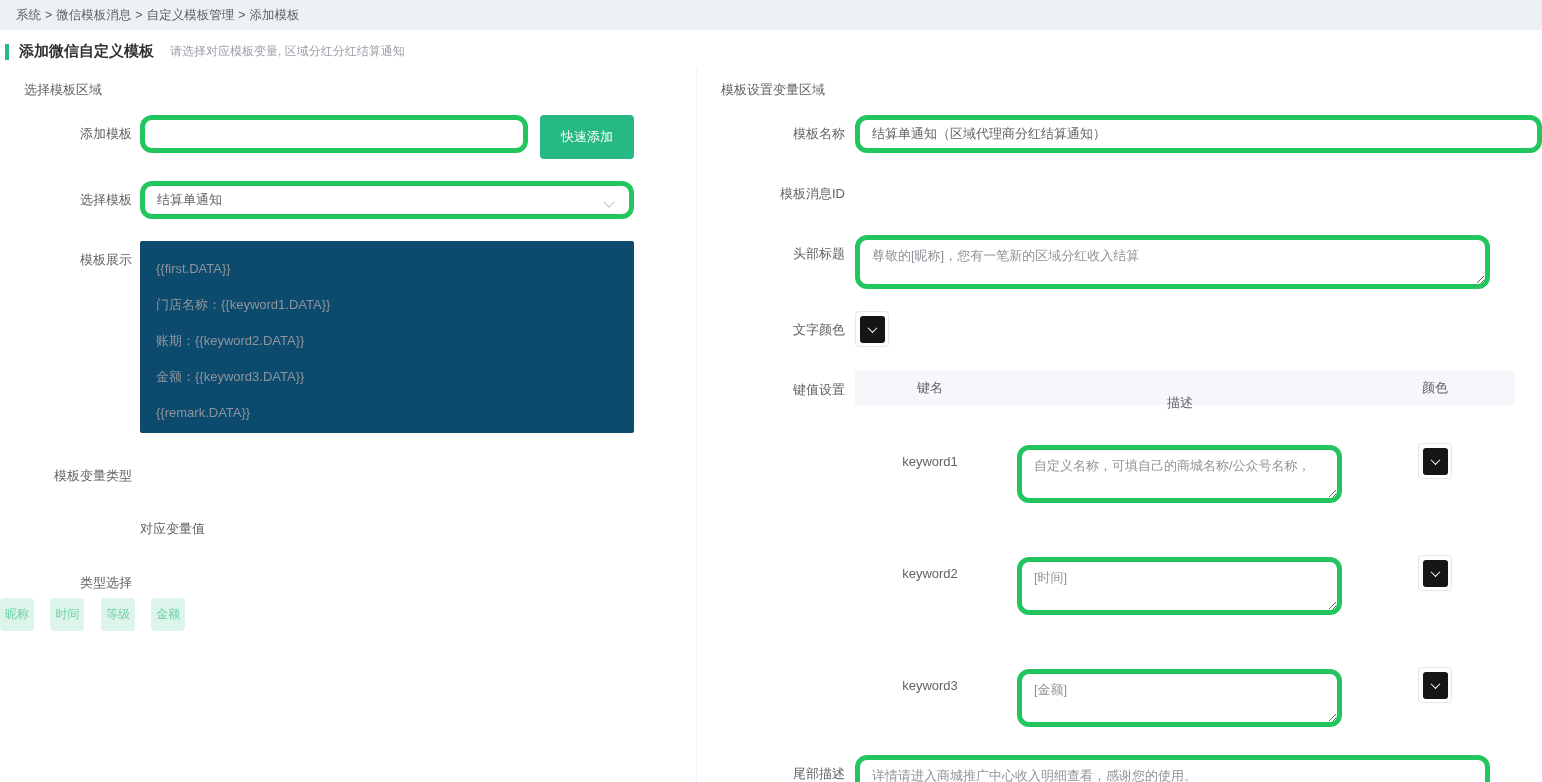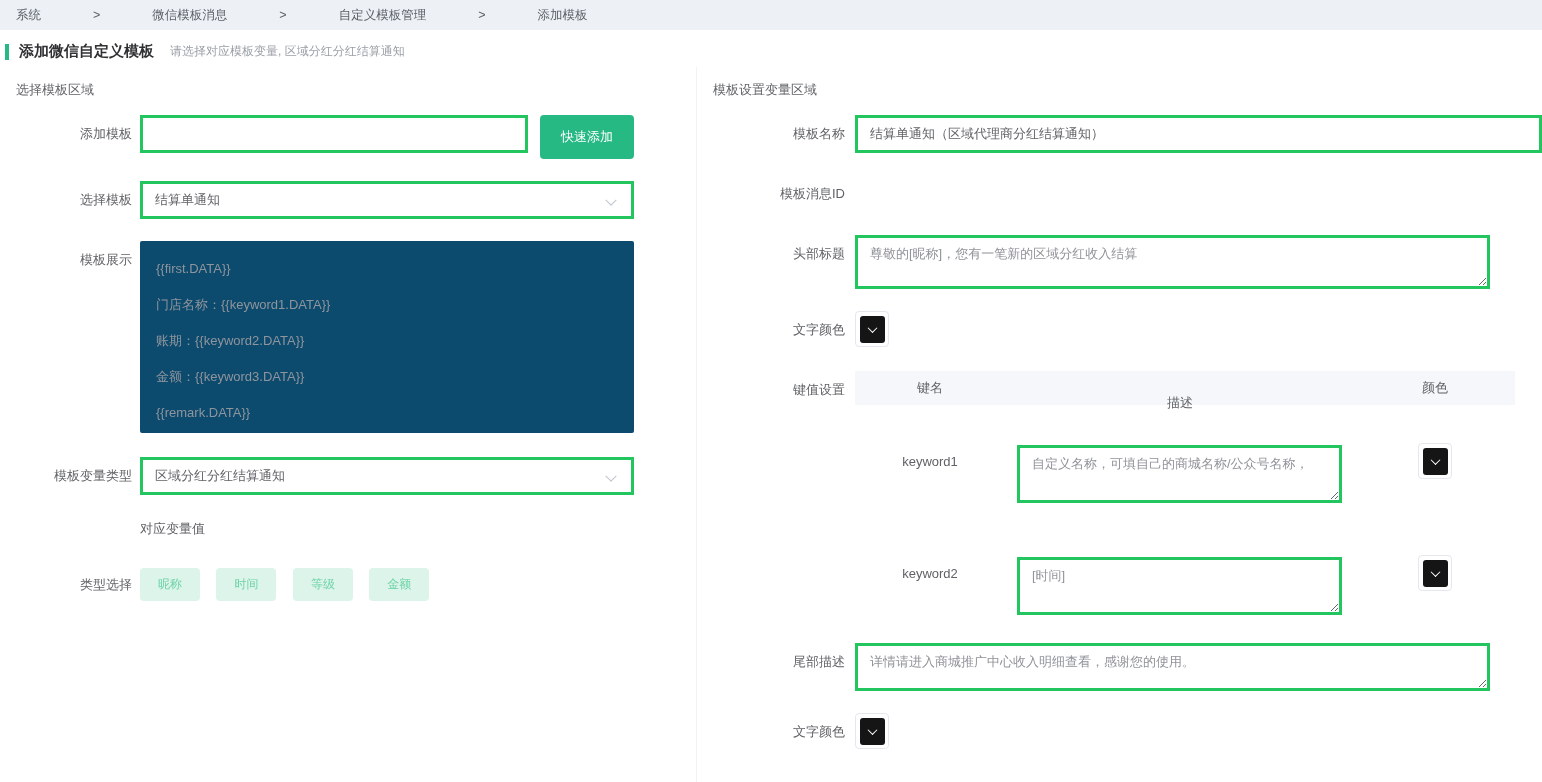--- a/index.html
+++ b/index.html
@@ -1,38 +1,38 @@
 <!DOCTYPE html>
 <html><head>
 <meta charset="utf-8">
 <style>
   * { margin:0; padding:0; box-sizing:border-box; }
   html,body { width:1542px; height:782px; overflow:hidden; background:#fff;
     font-family:"Liberation Sans","DejaVu Sans",sans-serif; }
   
   .topbar { height:30px; background:#edf1f6; display:flex; align-items:center;
-    padding:0 16px; font-size:12.5px; color:#5a6066;gap:48px; }
+    padding:0 16px; font-size:12.5px; color:#5a6066; }
   .topbar .crumb { margin-right:4px; }
   .topbar .sep { margin:0 4px 0 0; color:#5a6066; }
   
   .page-header { display:flex; align-items:center; margin:12px 0 0 0; }
   .green-bar { width:4px; height:16px; background:#26b983; margin:0 10px 0 5px; }
   .page-title { font-size:15px; font-weight:bold; color:#303133; }
   .page-hint { font-size:12px; color:#9a9fa6; margin-left:16px; }
   
   .columns { display:flex; margin-top:6px; height:720px; }
   .col-left { width:697px; border-right:1px solid #f1f3f6; }
   .col-right { flex:1; }
-  .section-label { font-size:13px; color:#606266; padding:14px 0 0 16px; }
+  .section-label { font-size:13px; color:#606266; padding:14px 0 0 24px; }
   
   .frow { display:flex; align-items:flex-start; }
   .flabel { font-size:13px; color:#606266; text-align:right; line-height:38px; flex:none; }
   .col-left .flabel { width:132px; margin-right:8px; }
   .col-right .flabel { width:148px; margin-right:10px; }
-  .tbox { border:3px solid #22c55e; border-radius:0; background:#fff; height:38px; }
+  .tbox { border:5px solid #22c55e; border-radius:12px; background:#fff; height:38px; }
   input.tbox { font-size:13px; color:#606266; padding:0 12px; outline:none; width:100%;
     font-family:inherit; }
   input.tbox:disabled { background:#f5f7fa; border-color:#e4e7ed; color:#c0c4cc; }
   textarea.tbox { font-size:13px; color:#909399; padding:6px 12px; outline:none;
     font-family:inherit; line-height:1.5; resize:both; }
   .selectbox { position:relative; display:flex; align-items:center; }
   .selectbox .sel-text { font-size:13px; color:#606266; padding:0 12px; }
   .chev { width:8px; height:8px; border-right:1.5px solid #c0c4cc;
     border-bottom:1.5px solid #c0c4cc; transform:rotate(45deg) translate(-2px,-2px);
     position:absolute; right:16px; top:15px; }
@@ -42,24 +42,24 @@
   .btn-green { height:44px; width:94px; margin-left:12px; background:#26b983; color:#fff;
     font-size:13px; border:none; border-radius:4px; cursor:pointer; font-family:inherit; }
   .row-select { margin-top:22px; }
   .sel-template { width:494px; height:38px; }
   .row-preview { margin-top:22px; }
   .preview-box { width:494px; height:192px; background:#0c4a6e; border-radius:2px;
     padding:10px 16px; }
   .preview-box .pline { font-size:13px; color:#8f959c; line-height:36px; white-space:nowrap; }
   .row-vartype { margin-top:24px; }
   .tip { font-size:13px; color:#606266; margin:16px 0 0 140px; line-height:35px; width:520px; }
-  .row-tags { margin-top:22px; align-items:center; }
+  .row-tags { margin-top:22px; align-items:flex-start;flex-direction:column; }
   .row-tags .flabel { line-height:30px; }
   .tag { display:inline-block; background:#ddf4ea; color:#6ed3a8; font-size:12px;
-    padding:8px 18px; border-radius:4px; margin-right:12px; cursor:pointer;font-family:Liberation Serif, serif; }
+    padding:8px 5px; border-radius:4px; margin-right:12px; cursor:pointer;font-family:Liberation Serif, serif; }
   
   .rrow { margin-top:22px; }
   .rrow.first { margin-top:16px; }
   .field-635 { width:635px; }
   .ta-std { width:635px; height:54px; }
   
   .color-pick { width:34px; height:36px; border:1px solid #e4e7ed; border-radius:4px;
     background:#fff; display:flex; align-items:center; justify-content:center; cursor:pointer; }
   .color-inner { width:25px; height:27px; background:#151515; border-radius:3px;
     display:flex; align-items:center; justify-content:center; }
@@ -119,24 +119,20 @@
         <div class="pline">{{first.DATA}}</div>
         <div class="pline">门店名称：{{keyword1.DATA}}</div>
         <div class="pline">账期：{{keyword2.DATA}}</div>
         <div class="pline">金额：{{keyword3.DATA}}</div>
         <div class="pline">{{remark.DATA}}</div>
       </div>
     </div>
 
     <div class="frow row-vartype">
       <div class="flabel">模板变量类型</div>
-      <div class="tbox selectbox sel-template">
-        <span class="sel-text">区域分红分红结算通知</span>
-        <span class="chev"></span>
-      </div>
     </div>
 
     <div class="tip">
       <div>对应变量值</div>
     </div>
 
     <div class="frow row-tags">
       <div class="flabel">类型选择</div>
       <div>
         <span class="tag">昵称</span>
@@ -203,20 +199,33 @@
           </div>
           <div class="kv-c3 kv-color">
             <div class="color-pick">
               <div class="color-inner">
                 <span class="chev-white"></span>
               </div>
             </div>
           </div>
         </div>
 
+        <div class="kv-row">
+          <div class="kv-key kv-c1">keyword3</div>
+          <div class="kv-c2">
+            <textarea class="tbox kv-desc" style="">[金额]</textarea>
+          </div>
+          <div class="kv-c3 kv-color">
+            <div class="color-pick">
+              <div class="color-inner">
+                <span class="chev-white"></span>
+              </div>
+            </div>
+          </div>
+        </div>
       </div>
     </div>
 
     <div class="frow" style="margin-top:14px;">
       <div class="flabel">尾部描述</div>
       <textarea class="tbox ta-std" style="height: 48px;">详情请进入商城推广中心收入明细查看，感谢您的使用。</textarea>
     </div>
 
     <div class="frow rrow">
       <div class="flabel">文字颜色</div>

